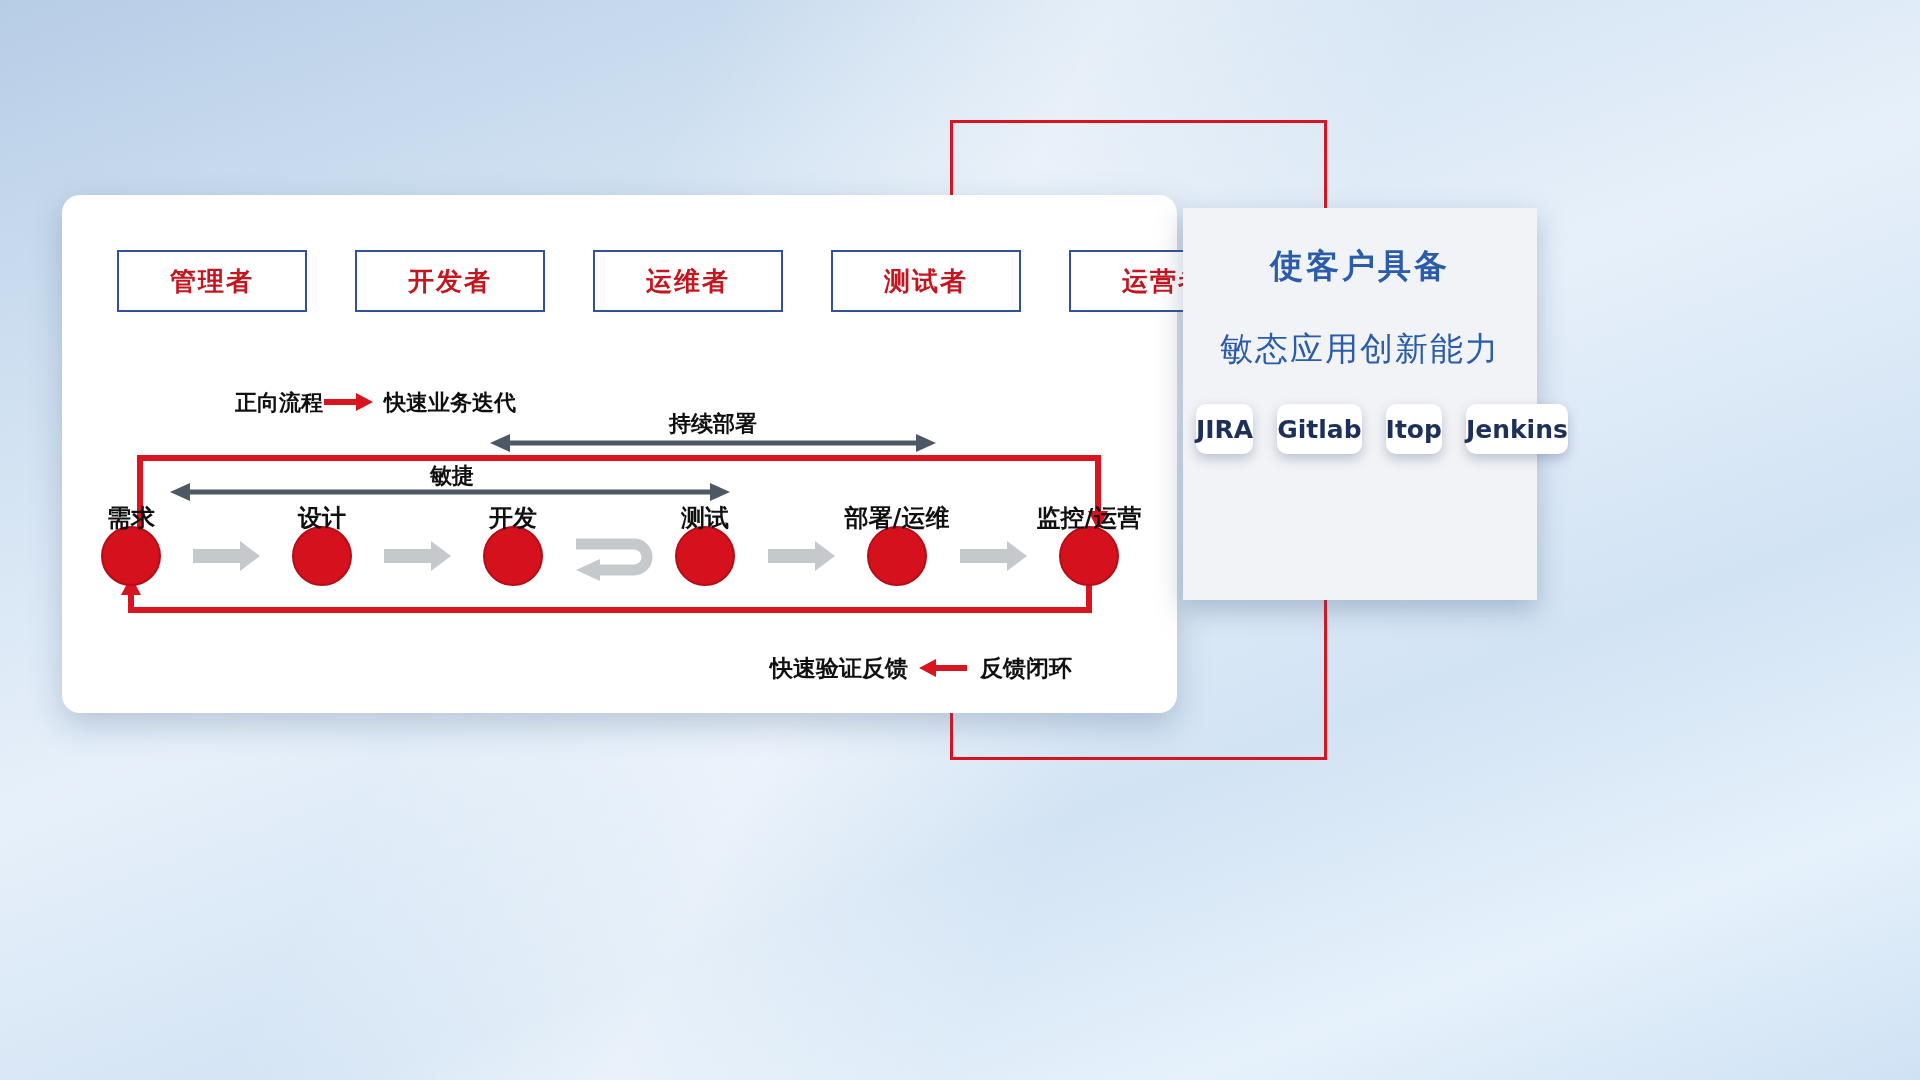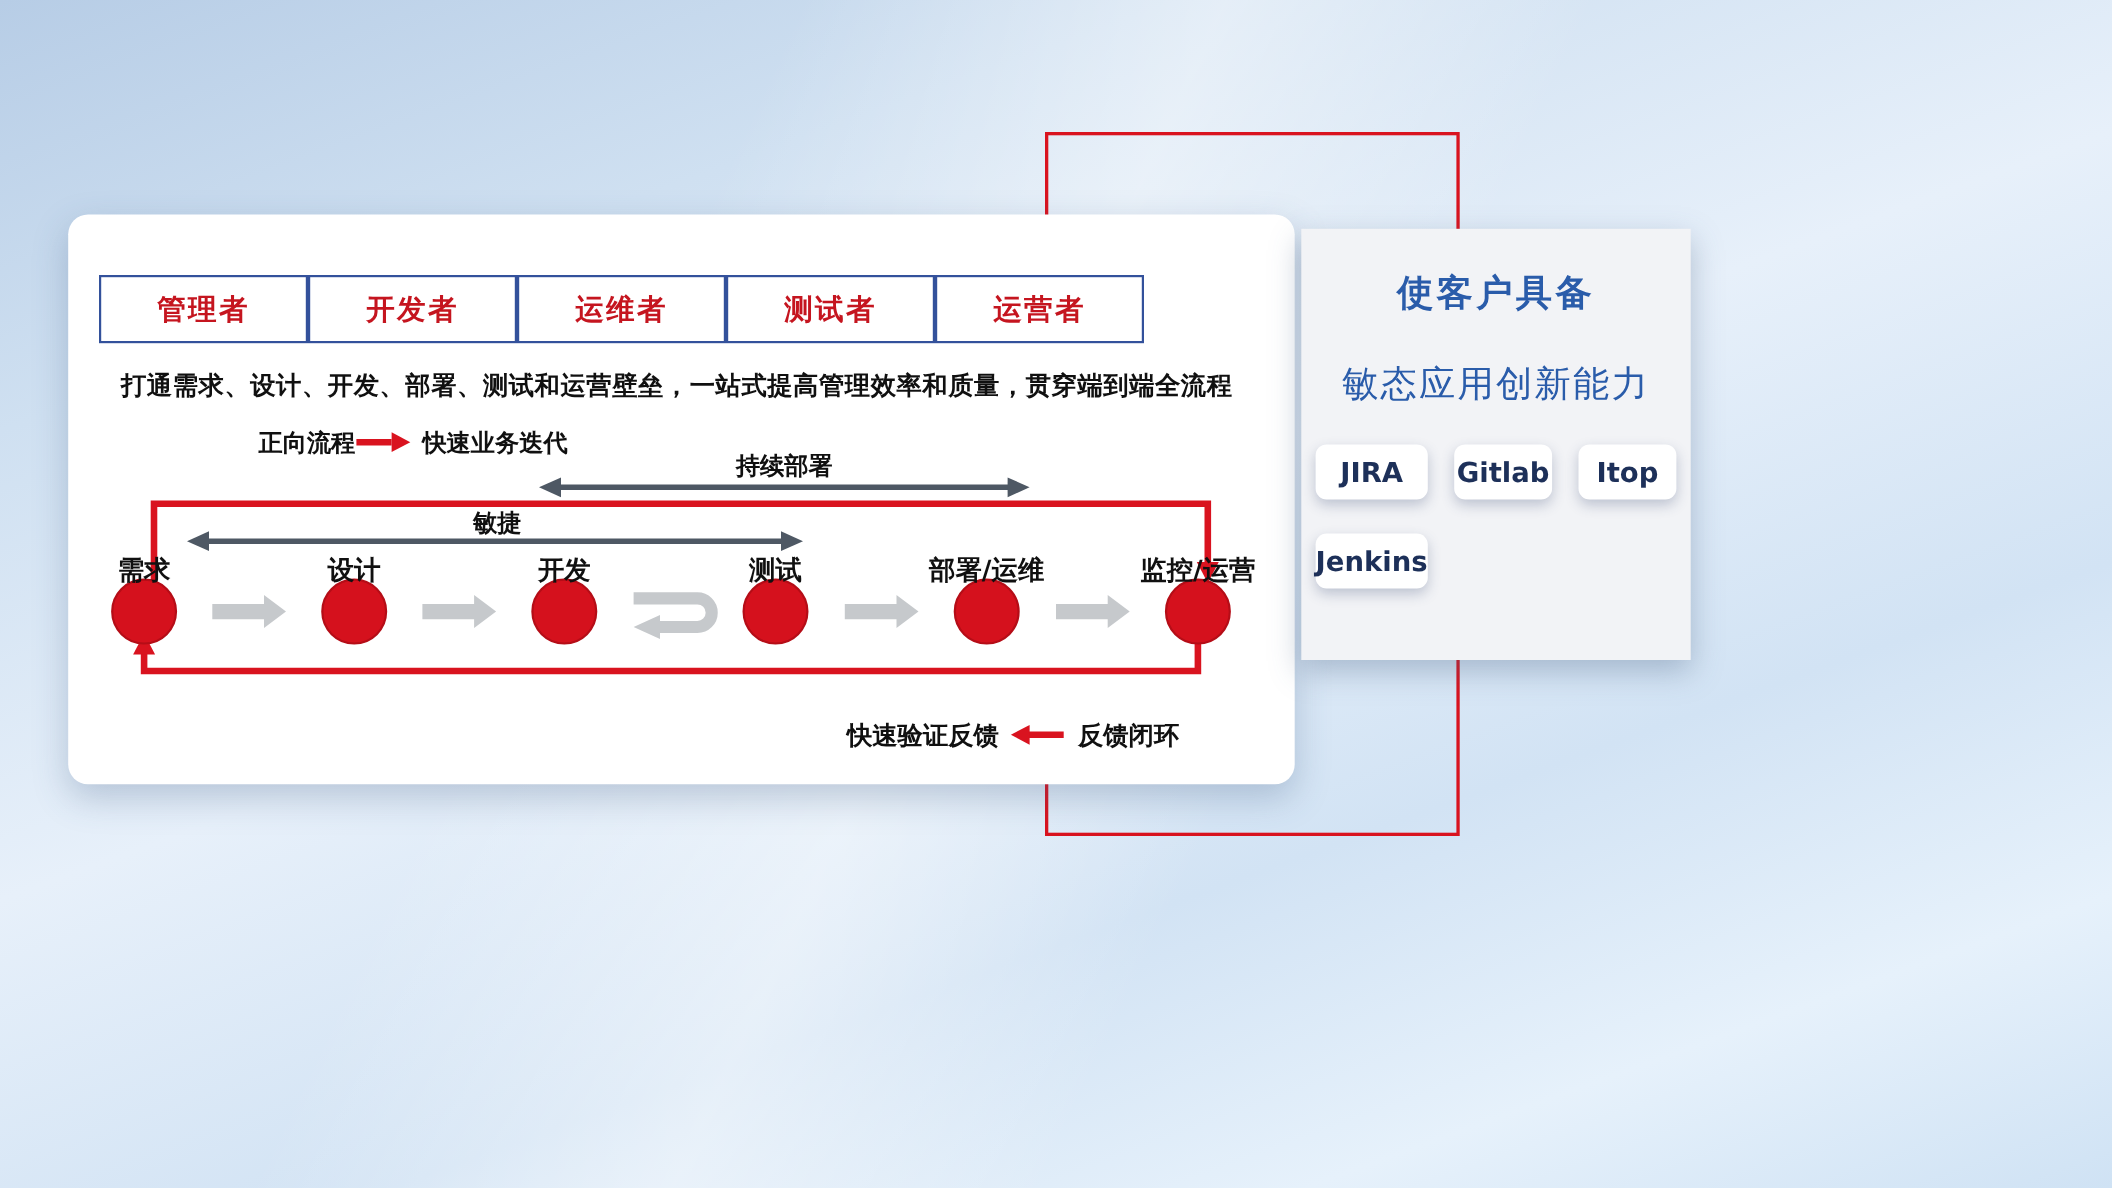--- a/index.html
+++ b/index.html
@@ -9,42 +9,42 @@
     background:
       linear-gradient(115deg, rgba(255,255,255,0) 30%, rgba(255,255,255,.45) 46%, rgba(255,255,255,0) 60%),
       linear-gradient(160deg, #b7cde6 0%, #cfe0f1 22%, #e7f0fa 46%, #d2e3f4 68%, #e6f1fb 85%, #cfe2f4 100%);
   }
   .red-frame { position:absolute; left:950px; top:120px; width:377px; height:640px;
     border:3px solid #d9131f; z-index:1; }
   .card { position:absolute; left:62px; top:195px; width:1115px; height:518px;
     background:#ffffff; border-radius:18px; z-index:2;
     box-shadow:0 12px 32px rgba(60,90,130,.28); }
   .roles { position:absolute; left:28px; top:55px; width:1169px;
-    display:flex; justify-content:flex-start; }
+    display:flex; justify-content:flex-end;gap:48px; }
   .role-box { width:190px; height:62px; border:2px solid #33519b; background:#fff;
     display:flex; align-items:center; justify-content:center;
     color:#c5151f; font-size:26px; font-weight:700; letter-spacing:2px; }
   .desc { position:absolute; left:48px; top:140px; font-size:23px; font-weight:700;
     color:#101010; white-space:nowrap; letter-spacing:.5px; }
   .flow-svg { position:absolute; left:0; top:0; }
 
   
   text { font-family:"DejaVu Sans","Liberation Sans",sans-serif; }
   .svg-bold { font-weight:700; fill:#101010; }
   .stage-label { font-size:24px; font-weight:600; fill:#101010; text-anchor:middle; }
   .legend-text { font-size:22px; }
   .span-label { font-size:22px; font-weight:700; fill:#101010; text-anchor:middle; }
 
   .panel { position:absolute; left:1183px; top:208px; width:354px; height:392px;
     background:#f2f3f6; z-index:3; box-shadow:0 10px 26px rgba(70,95,130,.35); }
   .panel-title1 { margin-top:36px; text-align:center; color:#2a5caa;
     font-size:33px; font-weight:700; letter-spacing:3px; }
   .panel-title2 { margin-top:38px; text-align:center; color:#2a5caa;
     font-size:33px; font-weight:400; letter-spacing:2px; }
-  .tools { margin:32px 13px 0; display:grid; grid-template-columns:1fr 1fr 1fr;
+  .tools { margin:32px 13px 0; display:grid; grid-template-columns:1fr 1fr 1fr 1fr;
     column-gap:24px; row-gap:31px; }
   .tool { height:50px; background:#ffffff; border-radius:10px;
     display:flex; align-items:center; justify-content:center;
     font-size:25px; font-weight:700; color:#1d3059;
     box-shadow:0 5px 12px rgba(50,70,110,.28); }
   .tool-wide { grid-column:1 / -1; }
 </style>
 </head>
 <body>
 
@@ -65,21 +65,20 @@
         <span>运维者</span>
       </div>
     <div class="role-box">
         <span>测试者</span>
       </div>
     <div class="role-box">
         <span>运营者</span>
       </div>
   </div>
 
-  <div class="desc">打通需求、设计、开发、部署、测试和运营壁垒，一站式提高管理效率和质量，贯穿端到端全流程</div>
 
   <svg class="flow-svg" width="1115" height="518" viewBox="0 0 1115 518">
 
     <g>
       <text x="173" y="215" class="legend-text svg-bold">正向流程</text>
       <g>
         <line x1="262" y1="207" x2="294" y2="207" stroke="#d9131f" stroke-width="6"></line>
         <polygon points="294,198 294,216 311,207" fill="#d9131f"></polygon>
       </g>
       <text x="322" y="215" class="legend-text svg-bold">快速业务迭代</text>

